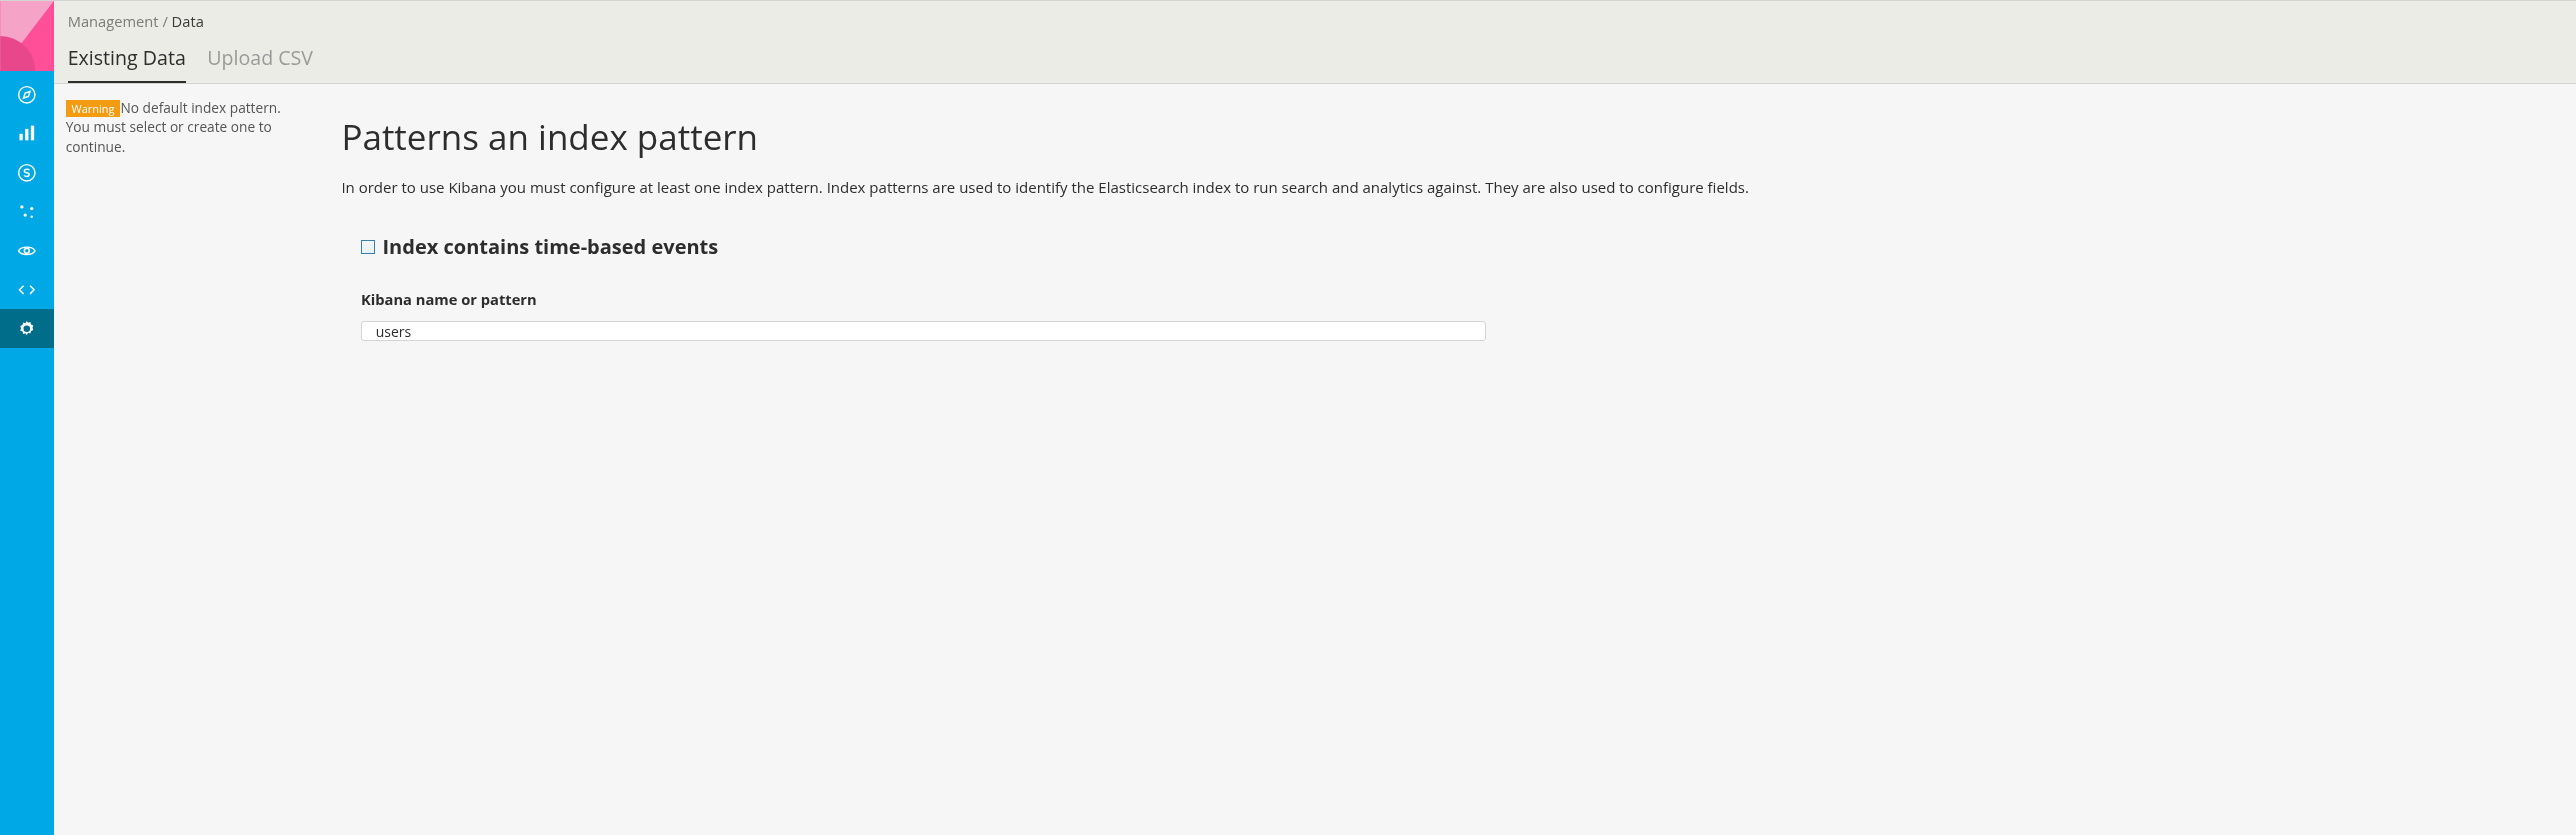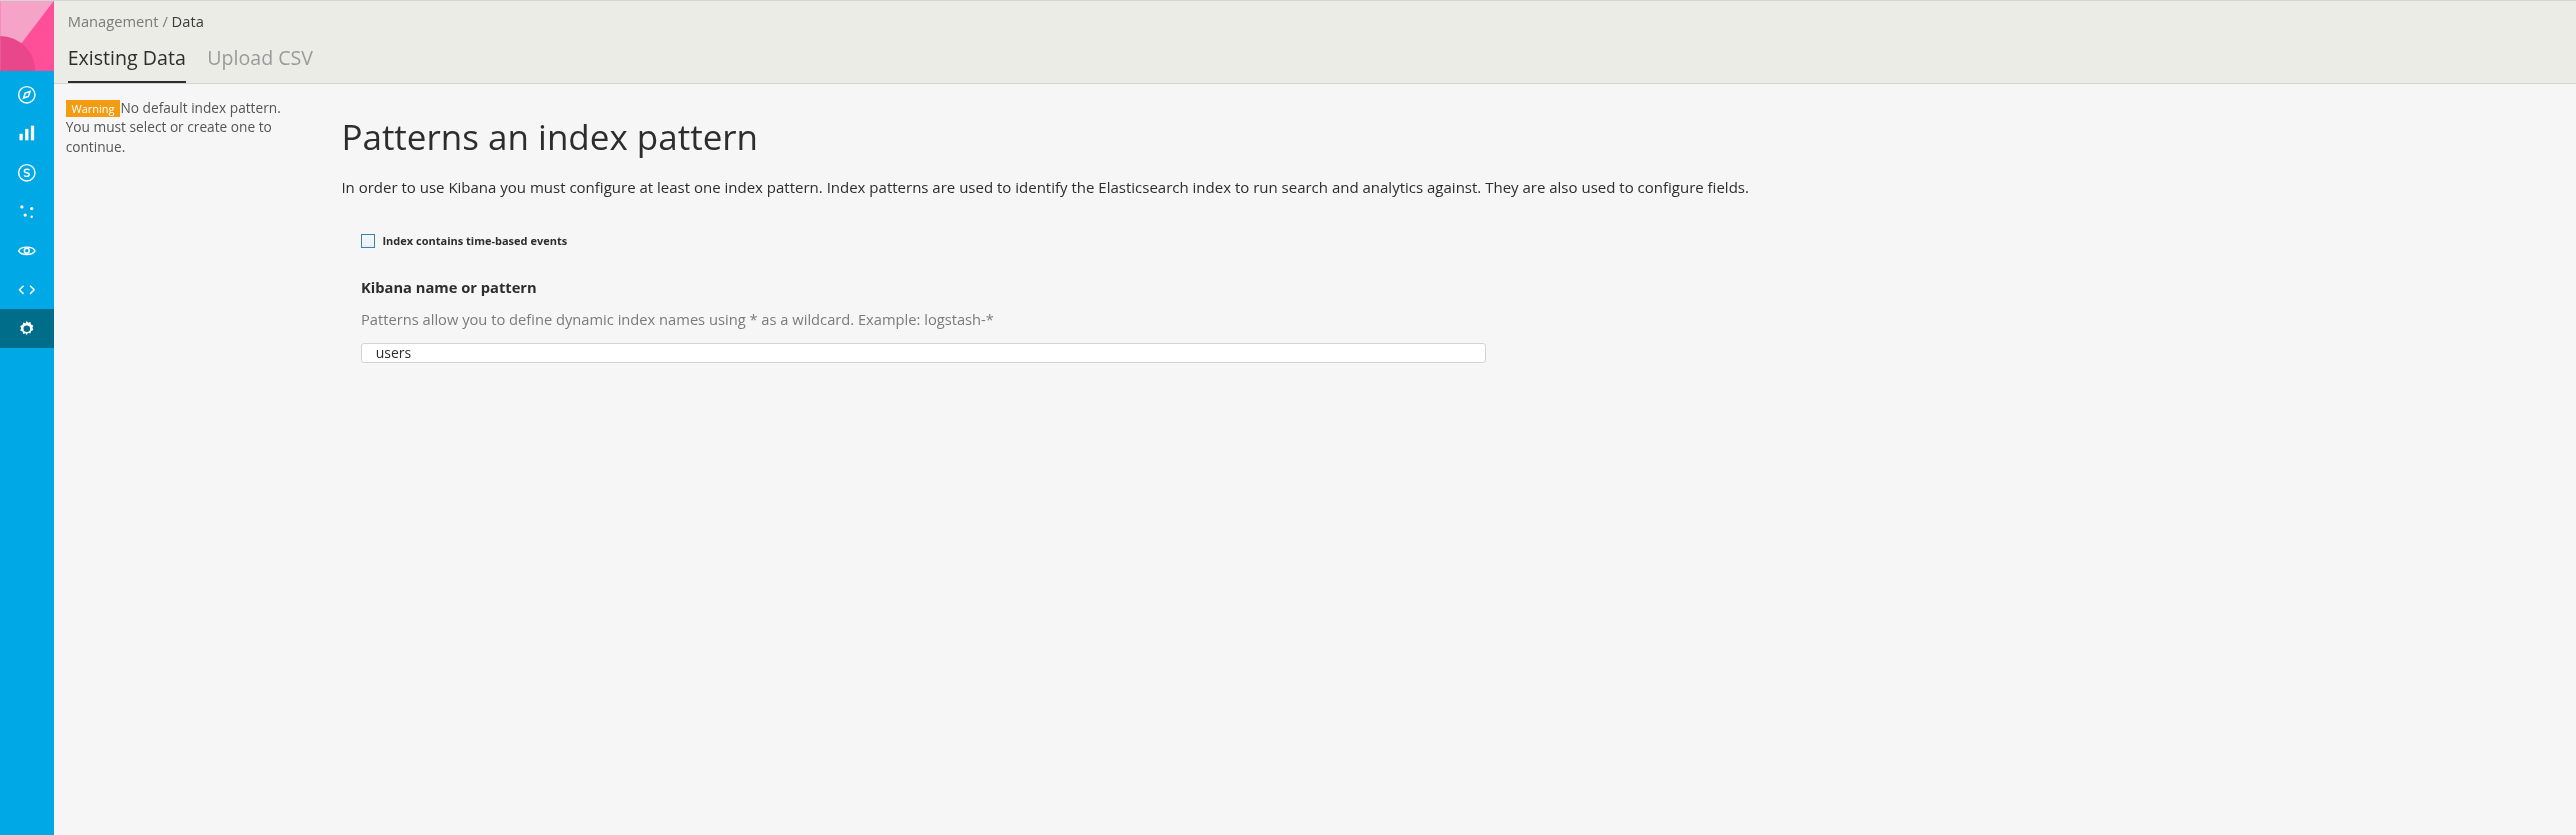--- a/index.html
+++ b/index.html
@@ -162,21 +162,21 @@
       margin-bottom: 29px;
     }
     .checkbox {
       width: 13.7px;
       height: 13.7px;
       border: 1px solid #3c7fb1;
       background: linear-gradient(#f4f8fb, #e8f1f8);
       cursor: pointer;
     }
     .checkbox-label {
-      font-size: 11px;
+      font-size: 20px;
       font-weight: 700;
       color: #2d2d2d;
     }
     .field-label {
       font-size: 14.7px;
       font-weight: 700;
       color: #2d2d2d;
       margin-bottom: 11.7px;
     }
     .field-help {
@@ -292,21 +292,20 @@
         <h1 class="page-title">Patterns an index pattern</h1>
         <p class="page-desc">In order to use Kibana you must configure at least one index pattern. Index patterns are used to identify the Elasticsearch index to run search and analytics against. They are also used to configure fields.</p>
 
         <div class="form-section">
           <div class="checkbox-row">
             <div class="checkbox"></div>
             <span class="checkbox-label">Index contains time-based events</span>
           </div>
 
           <div class="field-label">Kibana name or pattern</div>
-          <div class="field-help">Patterns allow you to define dynamic index names using * as a wildcard. Example: logstash-*</div>
           <input type="text" class="text-input" value="users" style="">
 
         </div>
       </div>
     </div>
   </div>
 </div>
 
 
 </body></html>

